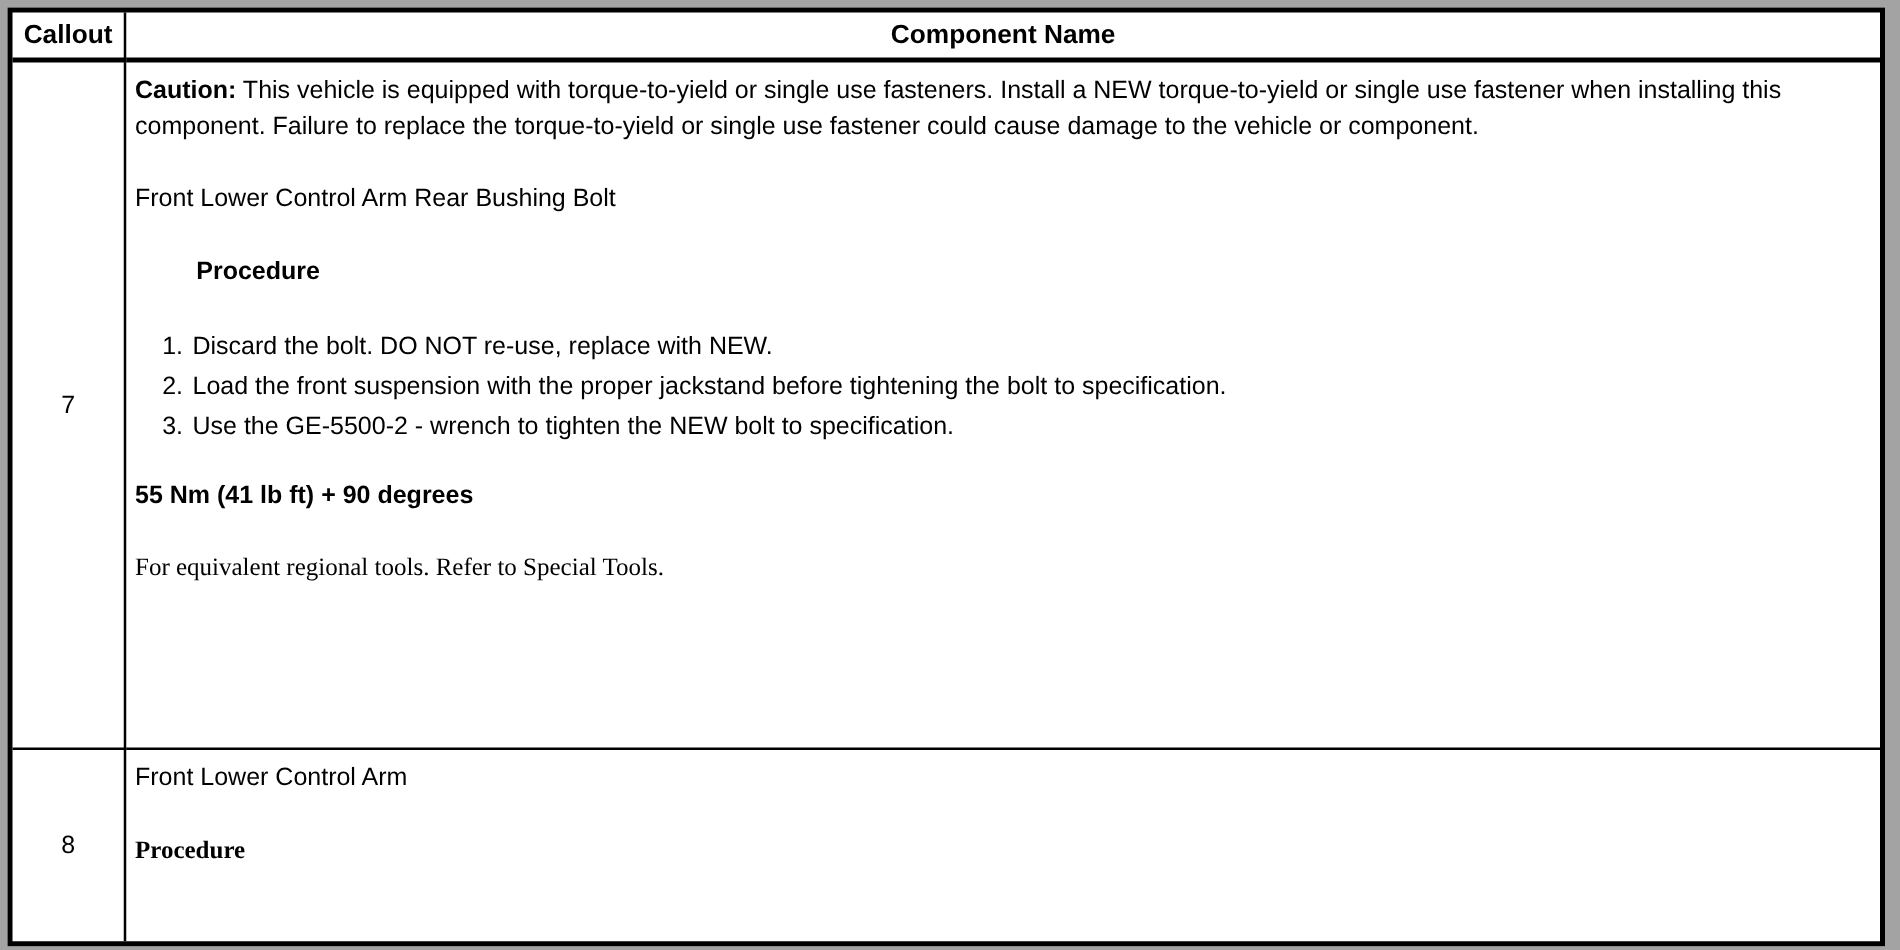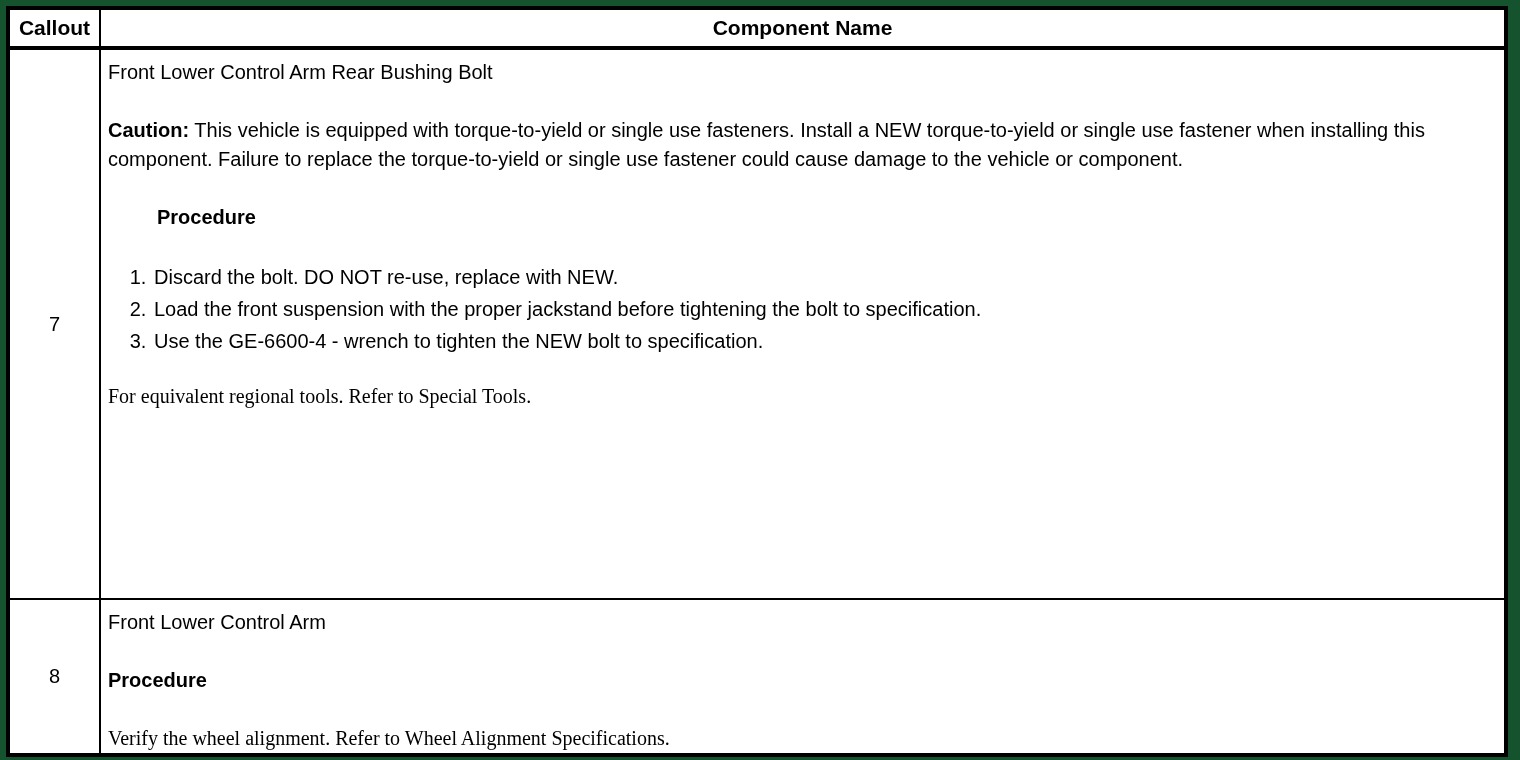--- a/index.html
+++ b/index.html
@@ -6,21 +6,21 @@
     margin: 0;
     padding: 0;
     background: #ffffff;
     color: #000000;
     font-family: "Liberation Sans", "DejaVu Sans", sans-serif;
   }
   .page {
     position: relative;
     width: 1520px;
     height: 760px;
-    background: #14532d;
+    background: #a3a3a3;
     overflow: hidden;
   }
   .doc-table {
     position: absolute;
     left: 6px;
     top: 6px;
     width: 1502px;
     height: 751px;
     box-sizing: border-box;
     border: 4px solid #000000;
@@ -85,32 +85,32 @@
 <body>
 
 <div class="page">
   <div class="doc-table">
 
     <div class="cell header-cell callout-col">Callout</div>
     <div class="cell header-cell">Component Name</div>
 
     <div class="cell callout-cell callout-col row-divider">7</div>
     <div class="cell content-cell row-divider">
+      <p><span class="bold">Caution:</span> <span>This vehicle is equipped with torque-to-yield or single use fasteners. Install a NEW torque-to-yield or single use fastener when installing this component. Failure to replace the torque-to-yield or single use fastener could cause damage to the vehicle or component.</span></p>
       <p>Front Lower Control Arm Rear Bushing Bolt</p>
-      <p><span class="bold">Caution:</span> <span>This vehicle is equipped with torque-to-yield or single use fasteners. Install a NEW torque-to-yield or single use fastener when installing this component. Failure to replace the torque-to-yield or single use fastener could cause damage to the vehicle or component.</span></p>
       <p class="bold proc-indent">Procedure</p>
       <ol class="steps">
         <li>Discard the bolt. DO NOT re-use, replace with NEW.</li>
         <li>Load the front suspension with the proper jackstand before tightening the bolt to specification.</li>
-        <li>Use the GE-6600-4 - wrench to tighten the NEW bolt to specification.</li>
+        <li>Use the GE-5500-2 - wrench to tighten the NEW bolt to specification.</li>
       </ol>
+      <p class="bold">55 Nm (41 lb ft) + 90 degrees</p>
       <p>For equivalent regional tools. Refer to Special Tools.</p>
     </div>
 
     <div class="cell callout-cell callout-col">8</div>
     <div class="cell content-cell">
       <p>Front Lower Control Arm</p>
       <p class="bold">Procedure</p>
-      <p>Verify the wheel alignment. Refer to Wheel Alignment Specifications.</p>
     </div>
 
   </div>
 </div>
 
 </body></html>

